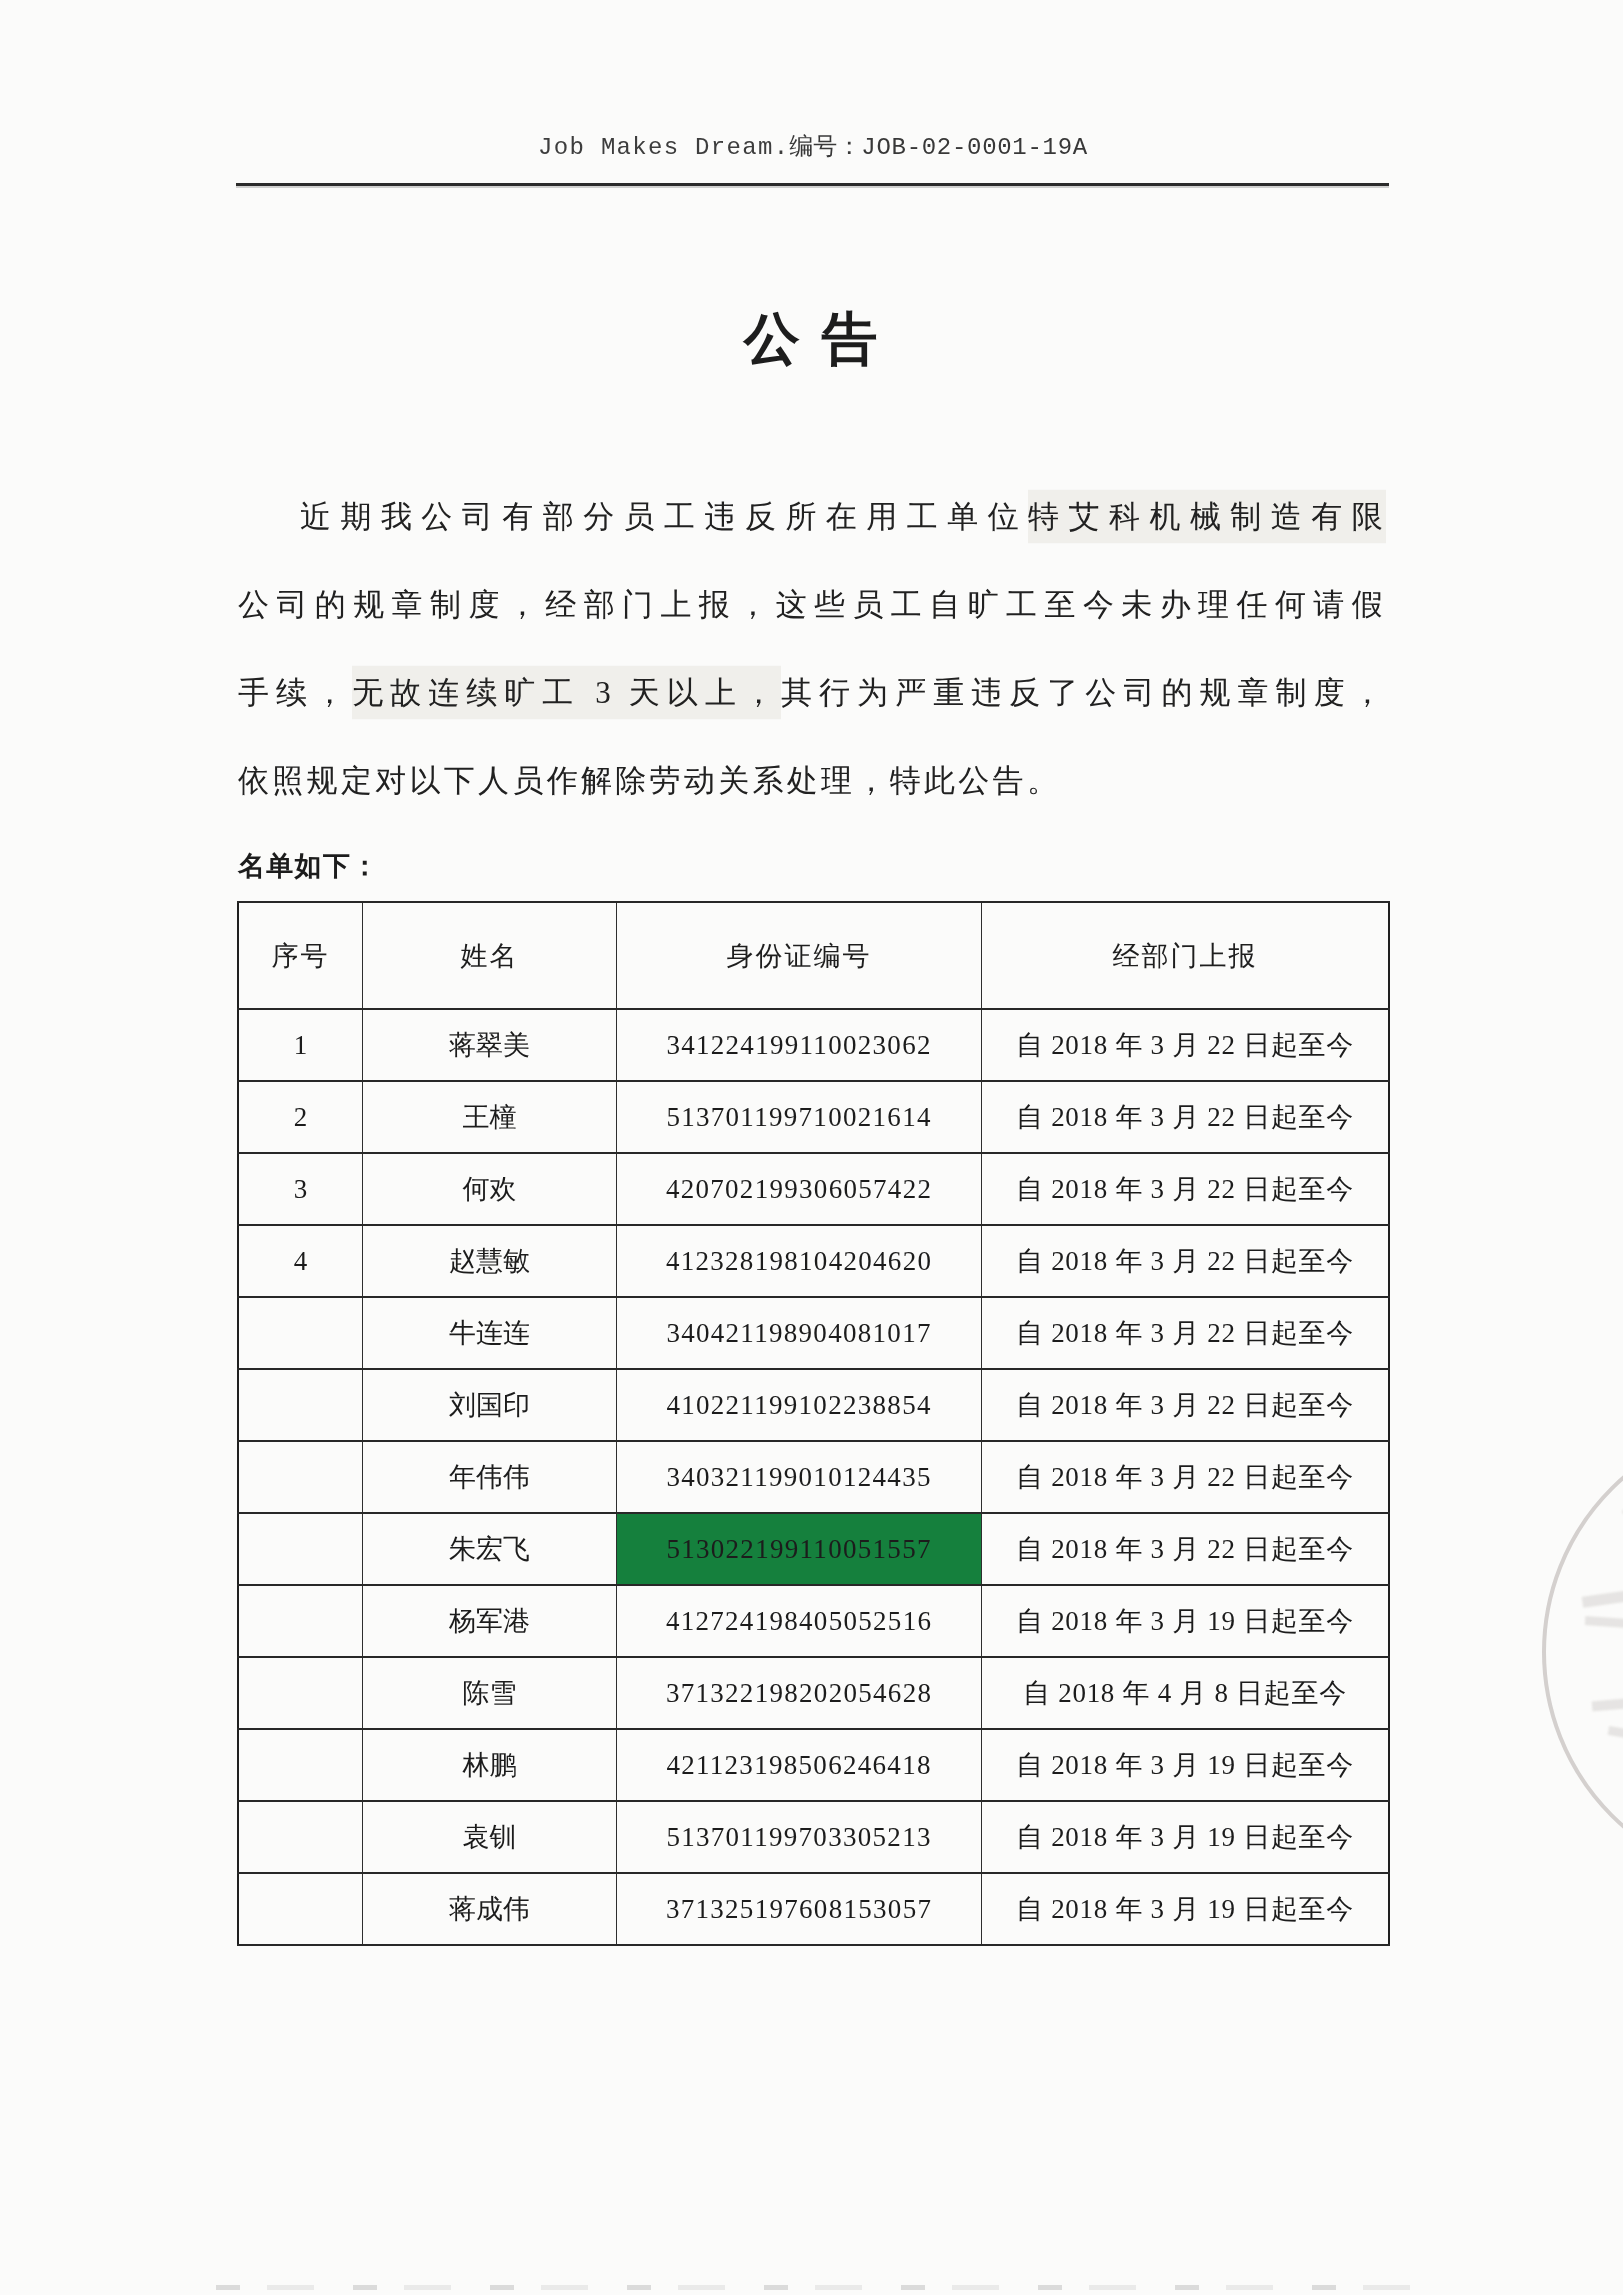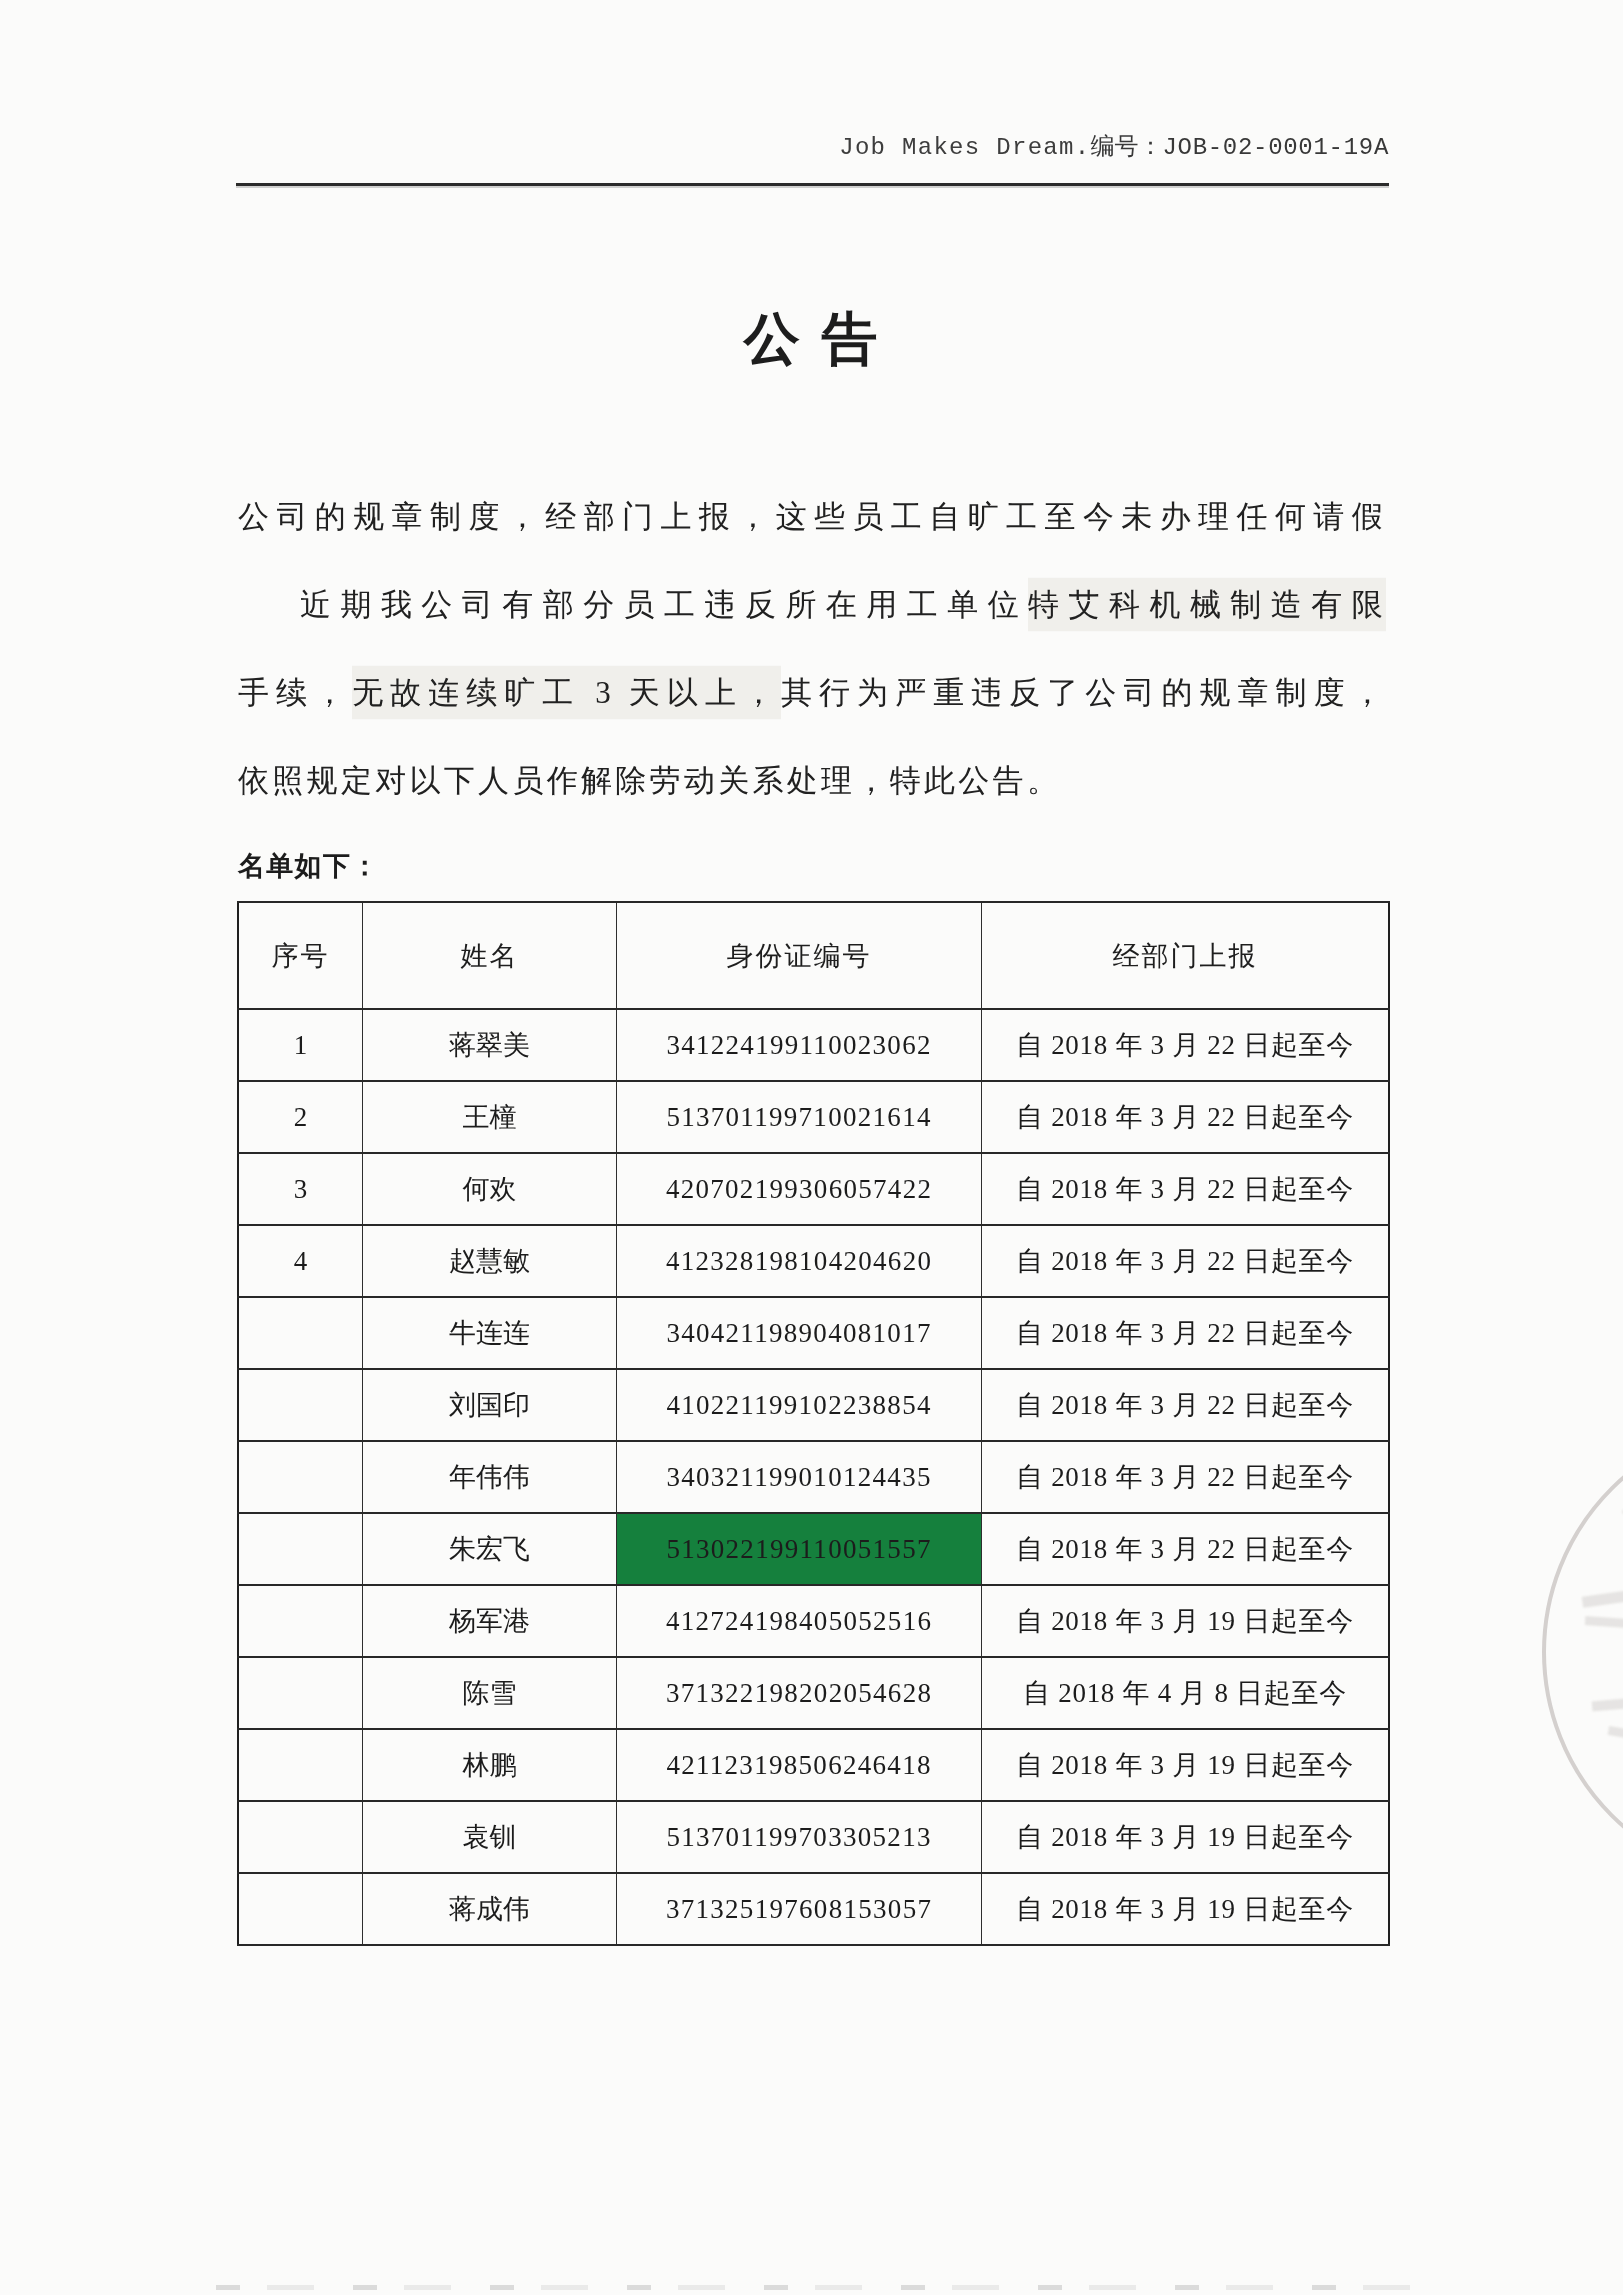--- a/index.html
+++ b/index.html
@@ -6,21 +6,21 @@
   body{
     width:1623px;height:2295px;position:relative;overflow:hidden;
     background:#fbfbfa;color:#222;
     font-family:"Liberation Serif","DejaVu Serif",serif;
   }
   .mono{font-family:"Liberation Mono","DejaVu Sans Mono",monospace;}
   .serif{font-family:"Liberation Serif","DejaVu Serif",serif;}
 
   .doc-header{
     position:absolute;top:130px;left:237px;width:1152px;
-    display:flex;justify-content:flex-end;align-items:baseline;
+    display:flex;justify-content:center;align-items:baseline;
   }
   .hdr-left{font-size:24px;letter-spacing:1.3px;color:#3d3d3d;}
   .hdr-right{font-size:24px;color:#383838;}
   .hdr-right .code{letter-spacing:0.7px;}
 
   .header-rule{
     position:absolute;top:183px;left:236px;width:1153px;height:3.3px;
     background:#2b2b2b;box-shadow:0 2px 0 rgba(80,80,80,.25);
   }
 
@@ -96,22 +96,22 @@
 <div class="doc-header">
   <span class="hdr-left mono">Job Makes Dream.</span>
   <span class="hdr-right"><span class="serif">编号：</span><span class="code mono">JOB-02-0001-19A</span></span>
 </div>
 
 <div class="header-rule"></div>
 
 <div class="doc-title">公  告</div>
 
 <div class="doc-body" id="doc-body">
+    <div class="para-line fill indent"><span class="">近期我公司有部分员工违反所在用工单位</span><span class="hl">特艾科机械制造有限</span></div>
     <div class="para-line fill"><span class="">公司的规章制度，经部门上报，这些员工自旷工至今未办理任何请假</span></div>
-    <div class="para-line fill indent"><span class="">近期我公司有部分员工违反所在用工单位</span><span class="hl">特艾科机械制造有限</span></div>
     <div class="para-line fill"><span class="">手续，</span><span class="hl">无故连续旷工 3 天以上，</span><span class="">其行为严重违反了公司的规章制度，</span></div>
     <div class="para-line"><span class="">依照规定对以下人员作解除劳动关系处理，特此公告。</span></div>
   </div>
 
 <div class="list-label">名单如下：</div>
 
 <table class="roster" id="roster-table">
   <colgroup id="roster-cols">
       <col style="width: 10.8%;">
       <col style="width: 22.1%;">

